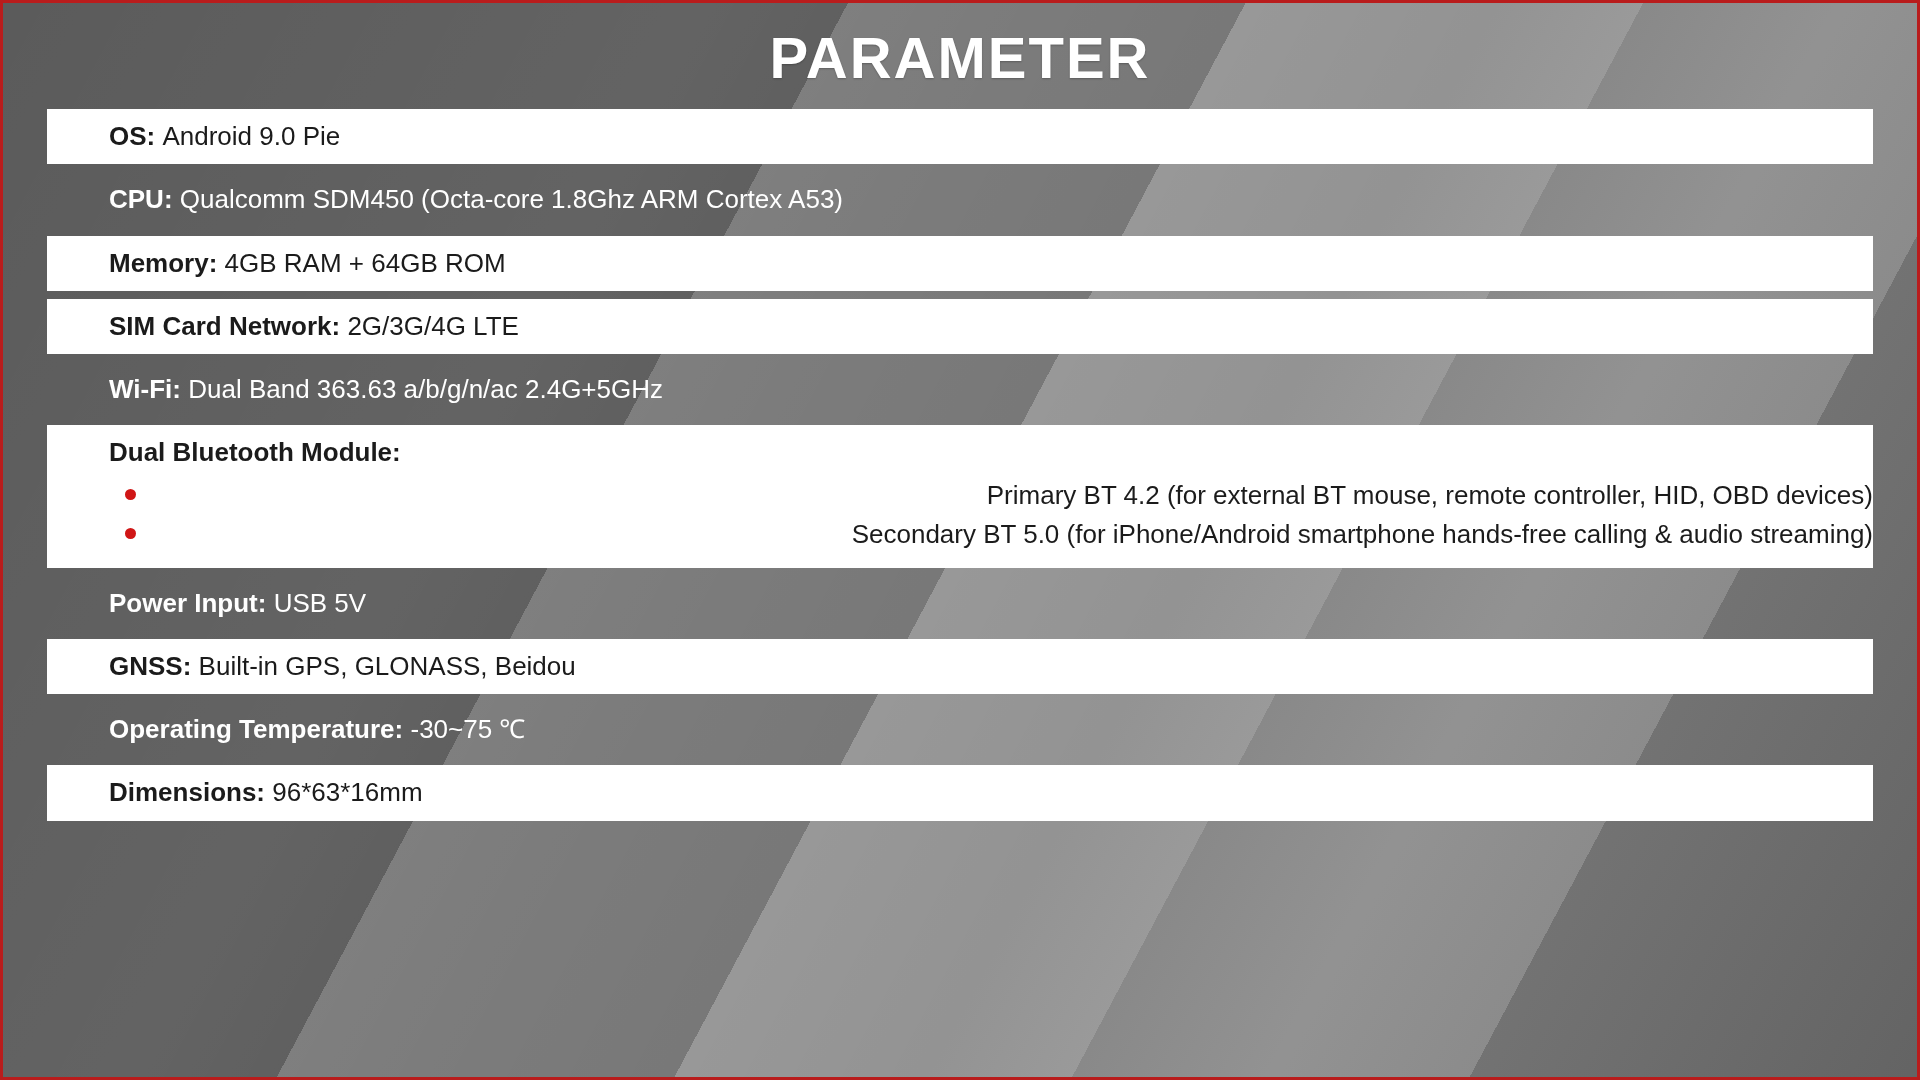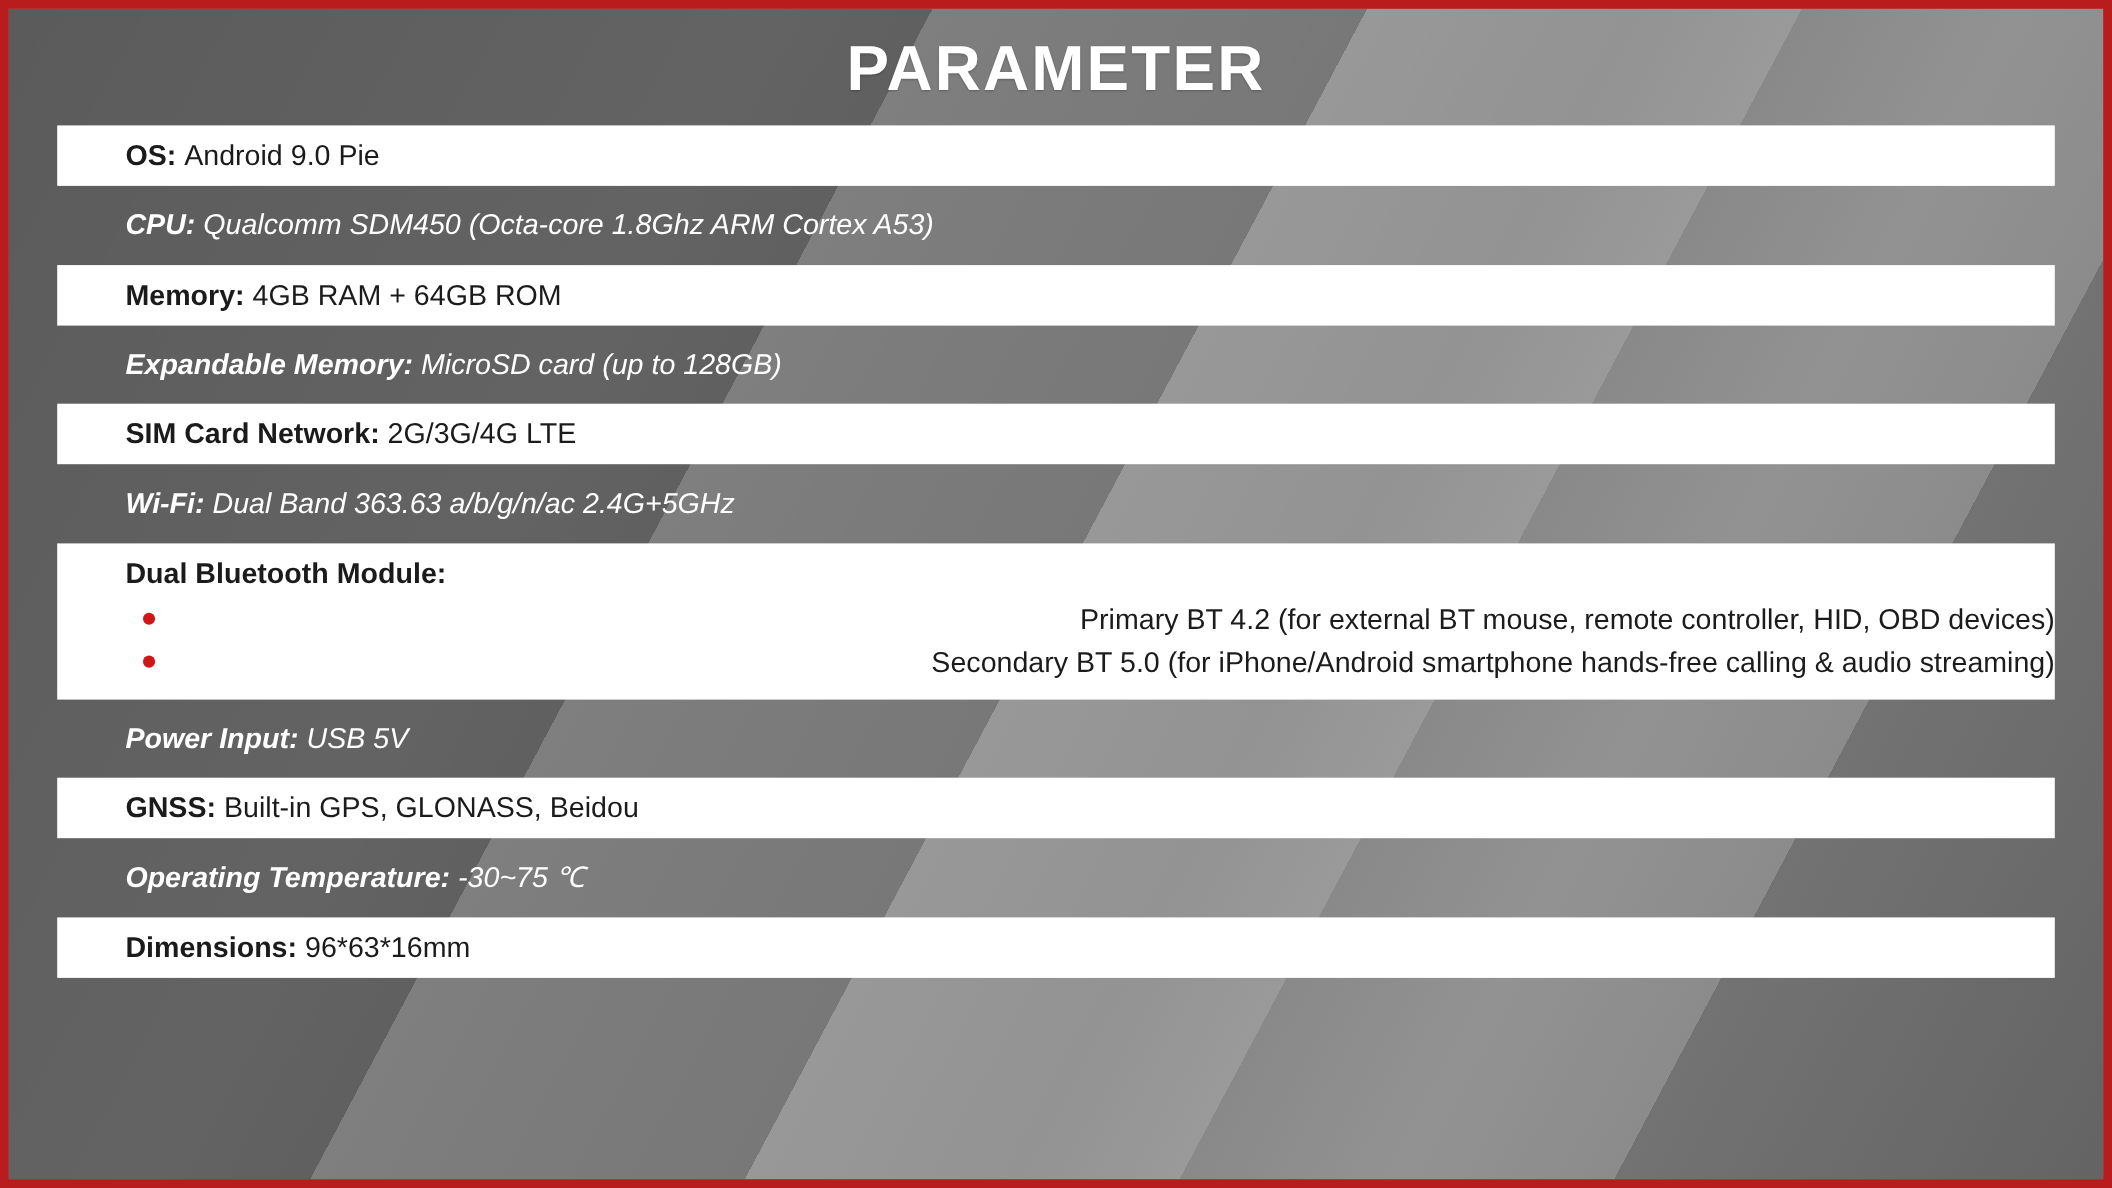--- a/index.html
+++ b/index.html
@@ -12,21 +12,21 @@
     font-family: "Liberation Sans", sans-serif;
     background: #ffffff;
     overflow: hidden;
   }
 
   .spec-sheet {
     position: relative;
     width: 1920px;
     height: 1080px;
     box-sizing: border-box;
-    border: 8px solid #b91c1c;
+    border: 3px solid #b91c1c;
     background: #8c8c8c;
     overflow: hidden;
   }
 
   
   .bg-layer {
     position: absolute;
     inset: 0;
     background:
       linear-gradient(118deg,
@@ -79,21 +79,20 @@
     line-height: 1.28;
     min-height: 32px;
     box-sizing: border-box;
   }
 
   
   .row.ghost {
     background: transparent;
     color: #ffffff;
     padding-left: 62px;
-    font-style: italic;
   }
   .row.ghost .label {
     color: #ffffff;
   }
 
   .label {
     font-weight: bold;
   }
   .value {
     font-weight: normal;
@@ -147,24 +146,20 @@
       <div class="row ghost">
         <span class="label">CPU: </span>
         <span class="value">Qualcomm SDM450 (Octa-core 1.8Ghz ARM Cortex A53)</span>
       </div>
 
       <div class="row">
         <span class="label">Memory: </span>
         <span class="value">4GB RAM + 64GB ROM</span>
       </div>
 
-      <div class="row ghost">
-        <span class="label">Expandable Memory: </span>
-        <span class="value">MicroSD card (up to 128GB)</span>
-      </div>
 
       <div class="row">
         <span class="label">SIM Card Network: </span>
         <span class="value">2G/3G/4G LTE</span>
       </div>
 
       <div class="row ghost">
         <span class="label">Wi-Fi: </span>
         <span class="value">Dual Band 363.63 a/b/g/n/ac 2.4G+5GHz</span>
       </div>

